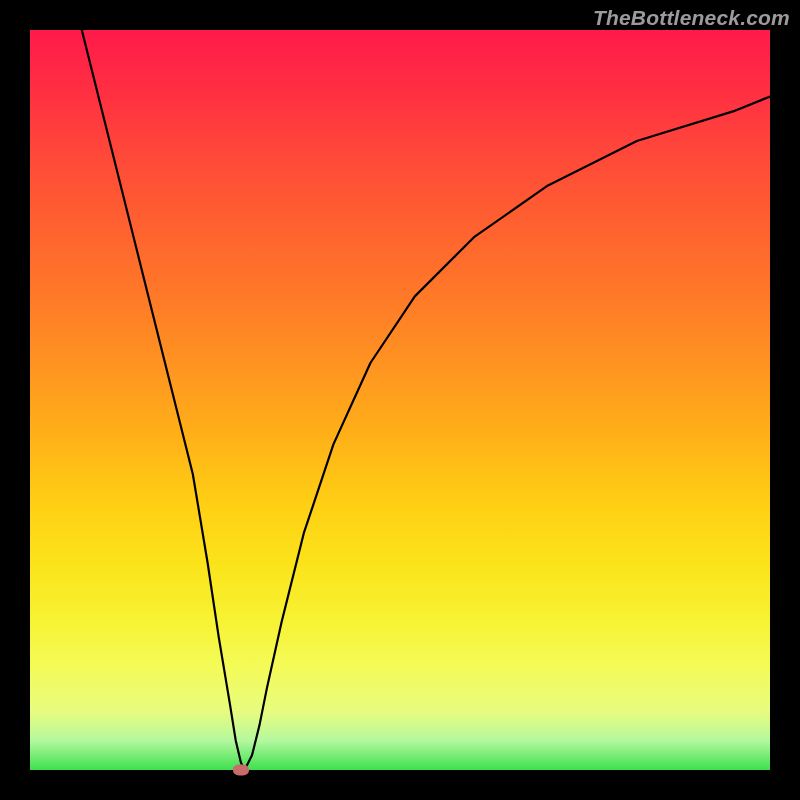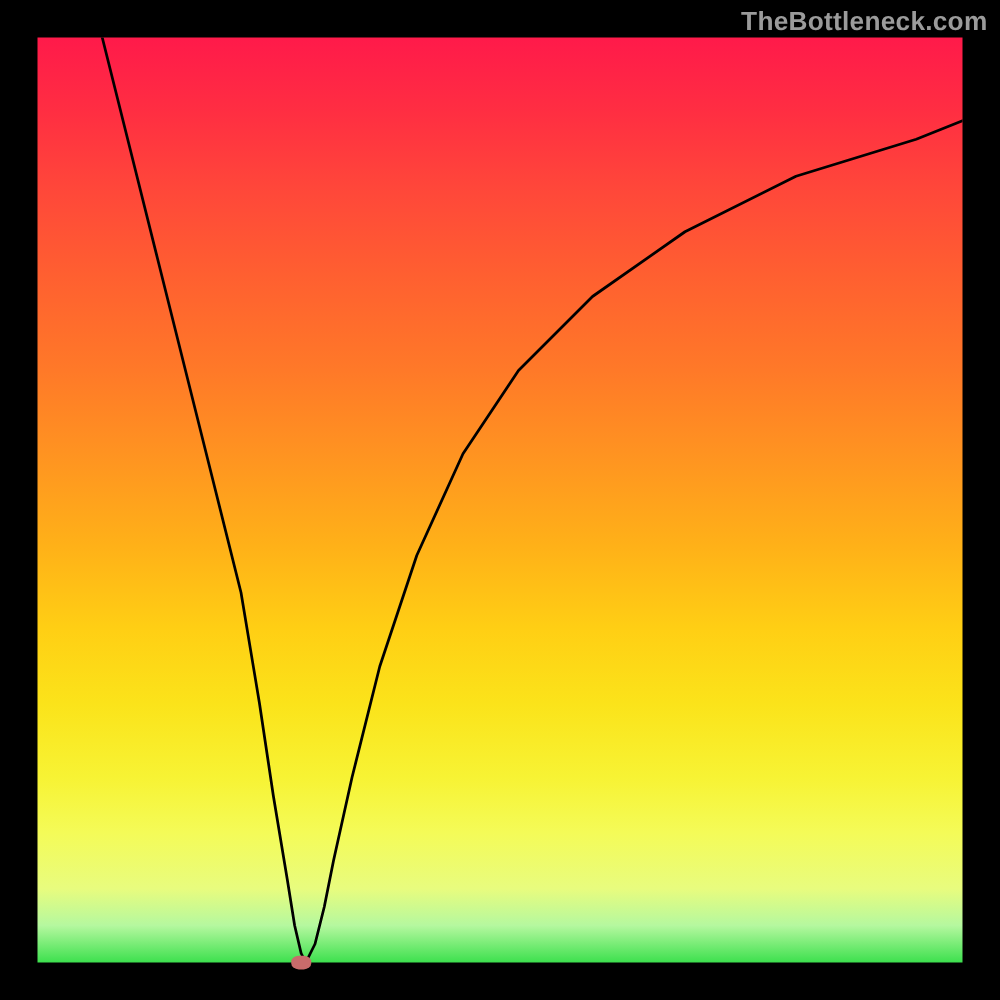--- a/index.html
+++ b/index.html
@@ -9,20 +9,21 @@
     height: 800px;
     background: #000;
     overflow: hidden;
     font-family: Arial, Helvetica, sans-serif;
   }
   .frame {
     position: relative;
     width: 800px;
     height: 768px;
     box-sizing: border-box;
+    font-style: italic;
   }
   .plot-area {
     position: absolute;
     left: 30px;
     top: 30px;
     width: 740px;
     height: 740px;
     background: linear-gradient(
       to bottom,
       #ff1a4a 0%,

